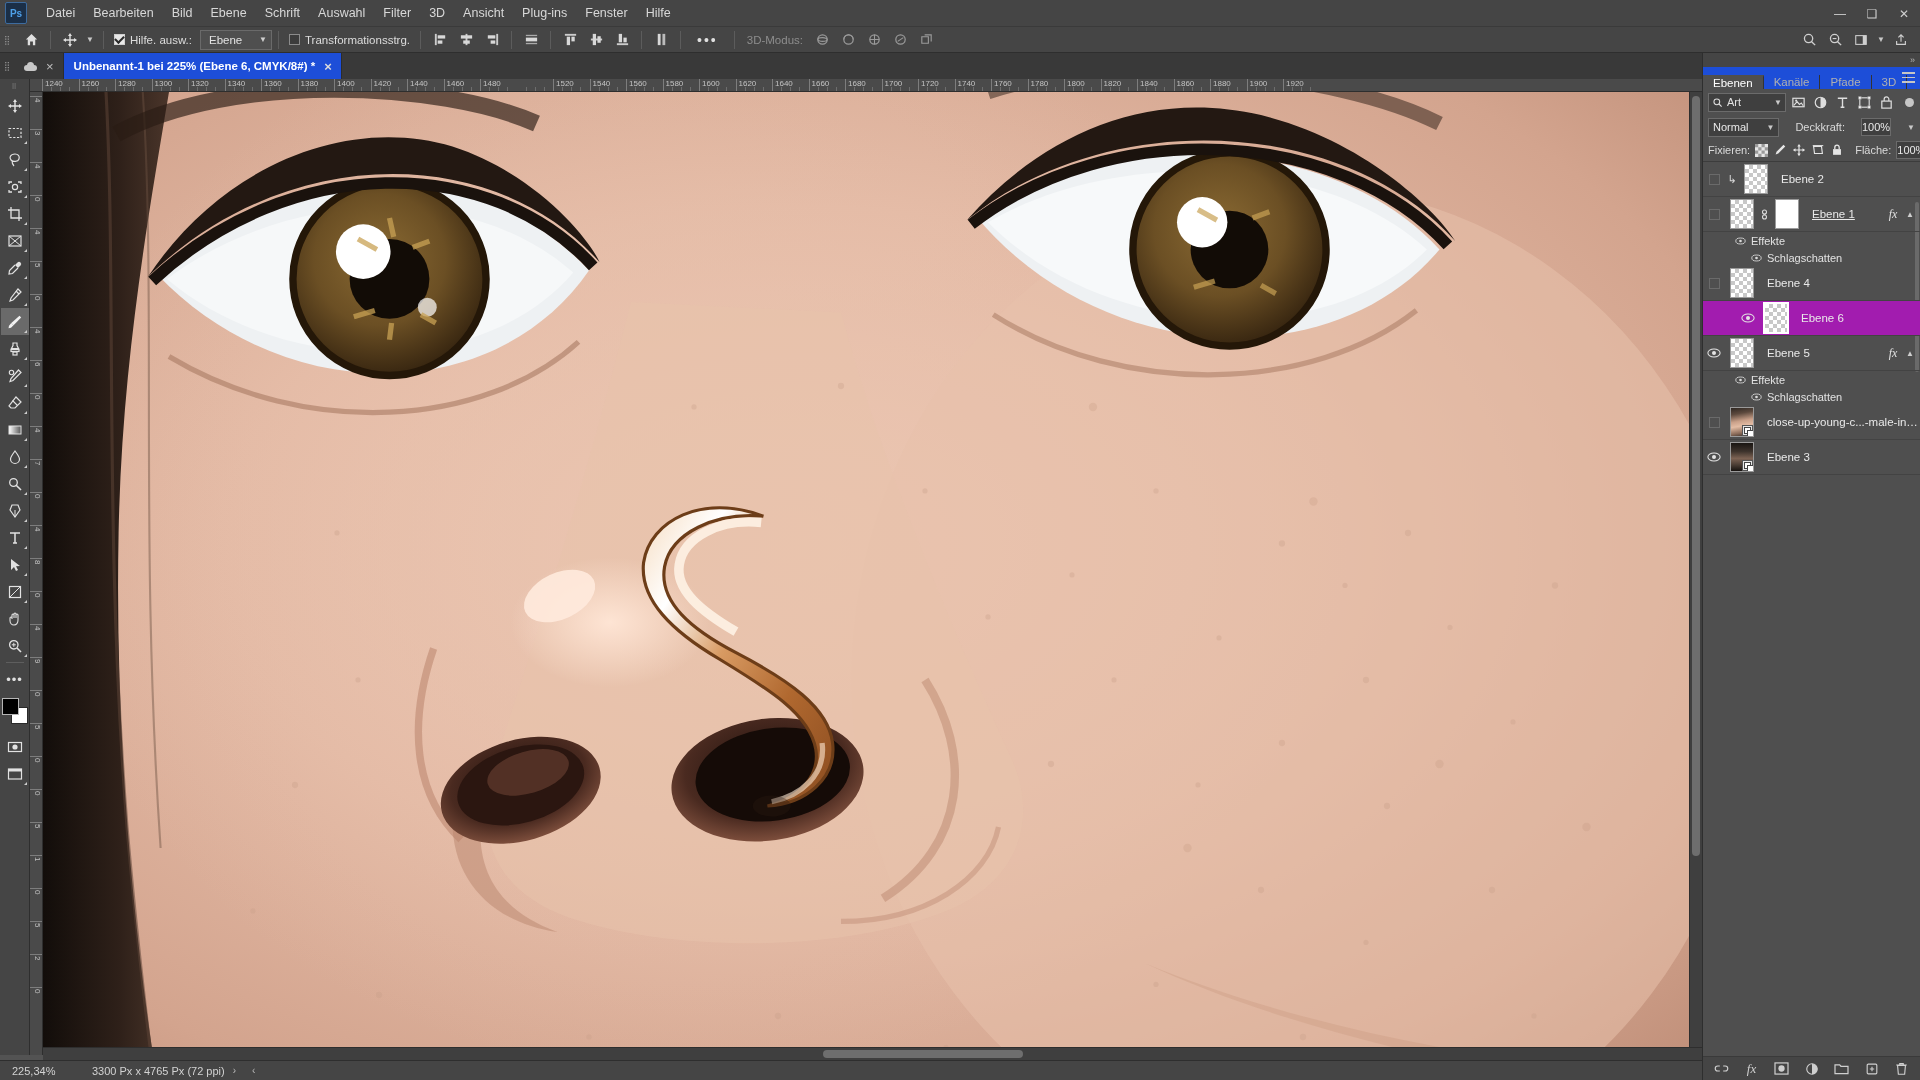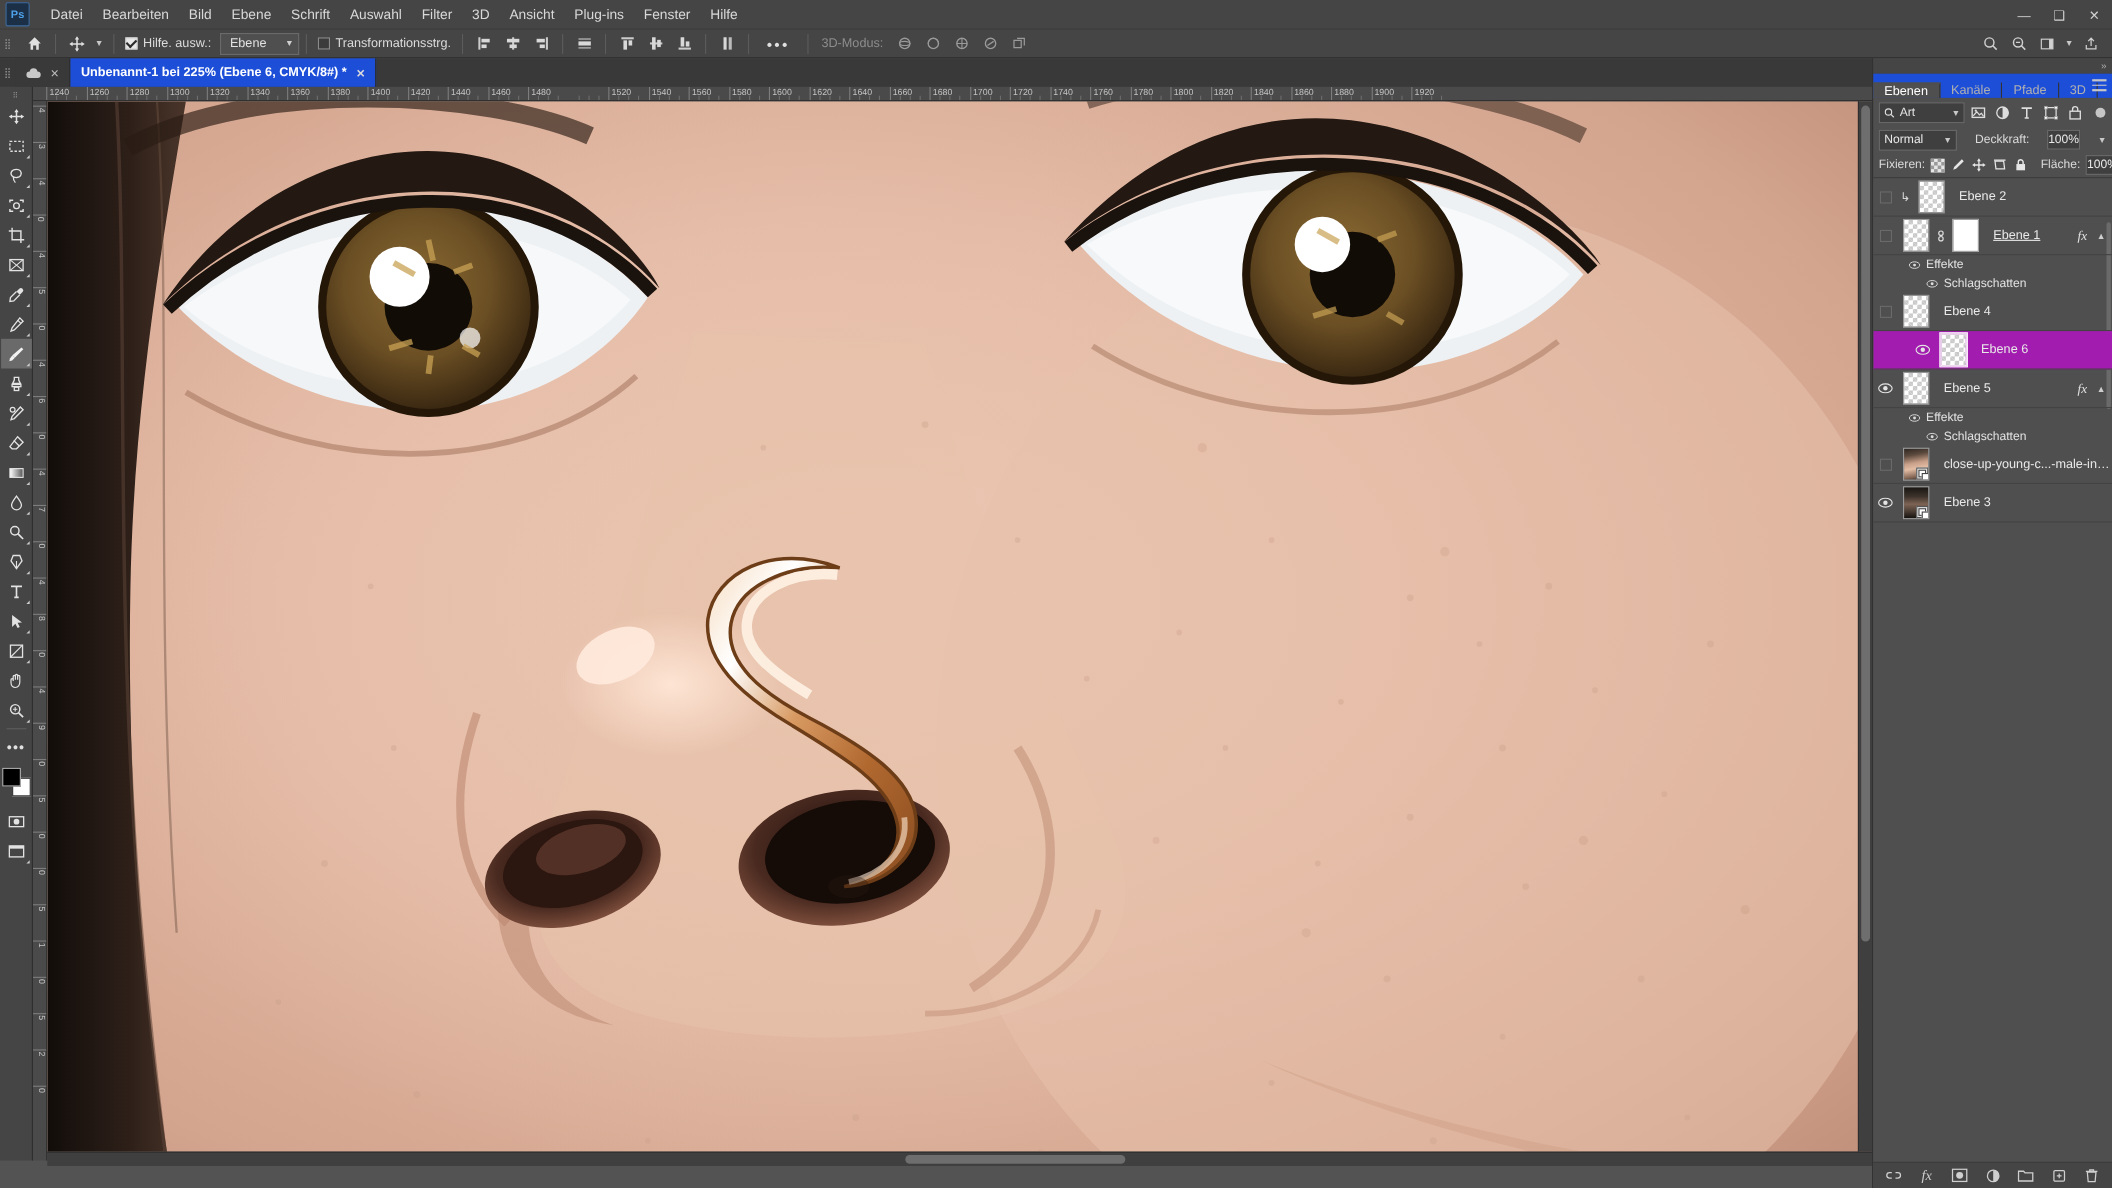--- a/index.html
+++ b/index.html
@@ -1068,20 +1068,26 @@
     </svg>
   </div>
 
   <div class="scroll-v">
     <div class="thumb"></div>
   </div>
   <div class="scroll-h">
     <div class="thumb"></div>
   </div>
 
+  <div class="statusbar">
+    <div class="st-zoom">225,34%</div>
+    <div class="st-dims">3300 Px x 4765 Px (72 ppi)</div>
+    <div class="st-arrow">›</div>
+    <div class="st-arrow">‹</div>
+  </div>
 
   <div class="rightpanel">
     <div class="panel-collapse">»</div>
 
     <div class="panel-tabs">
       <div id="panel-tabs-container" style="display:flex;">
           <div class="ptab active">Ebenen</div>
           <div class="ptab">Kanäle</div>
           <div class="ptab">Pfade</div>
           <div class="ptab">3D</div>

